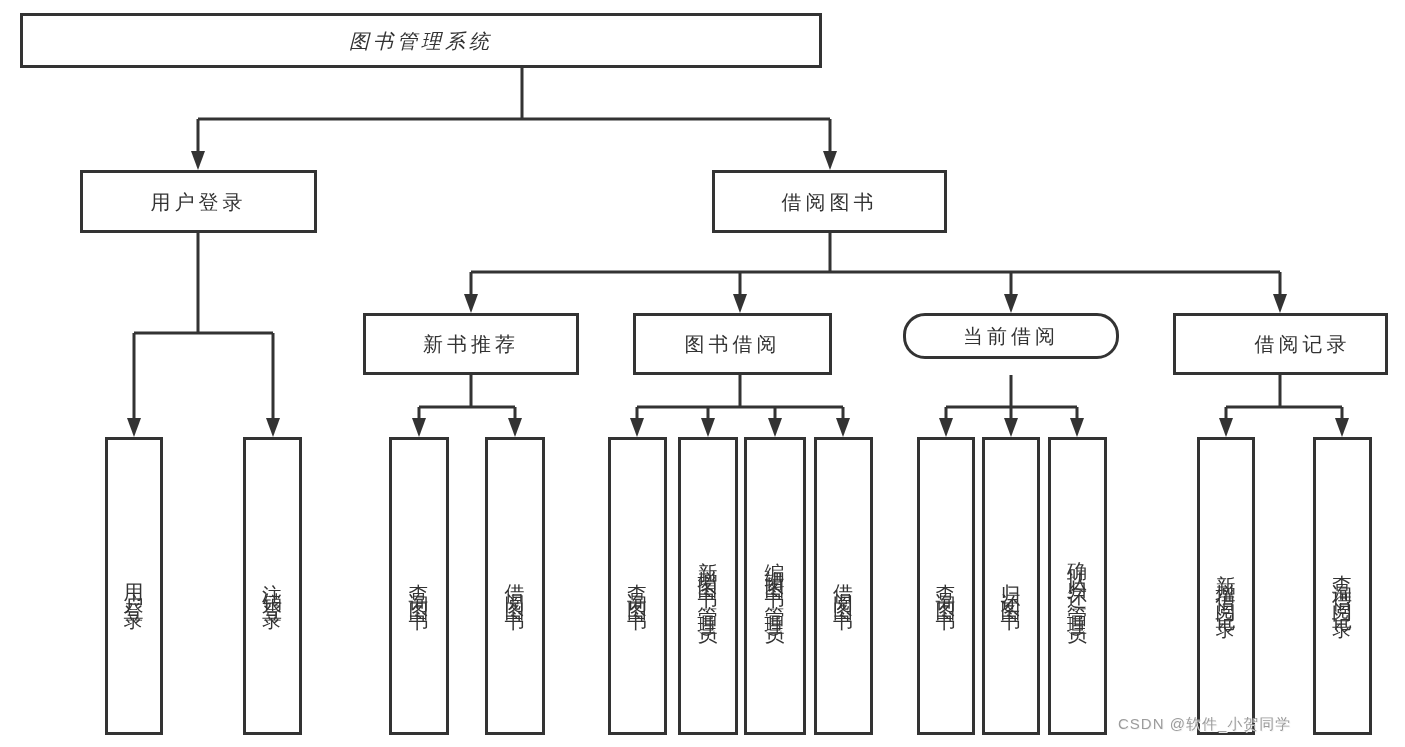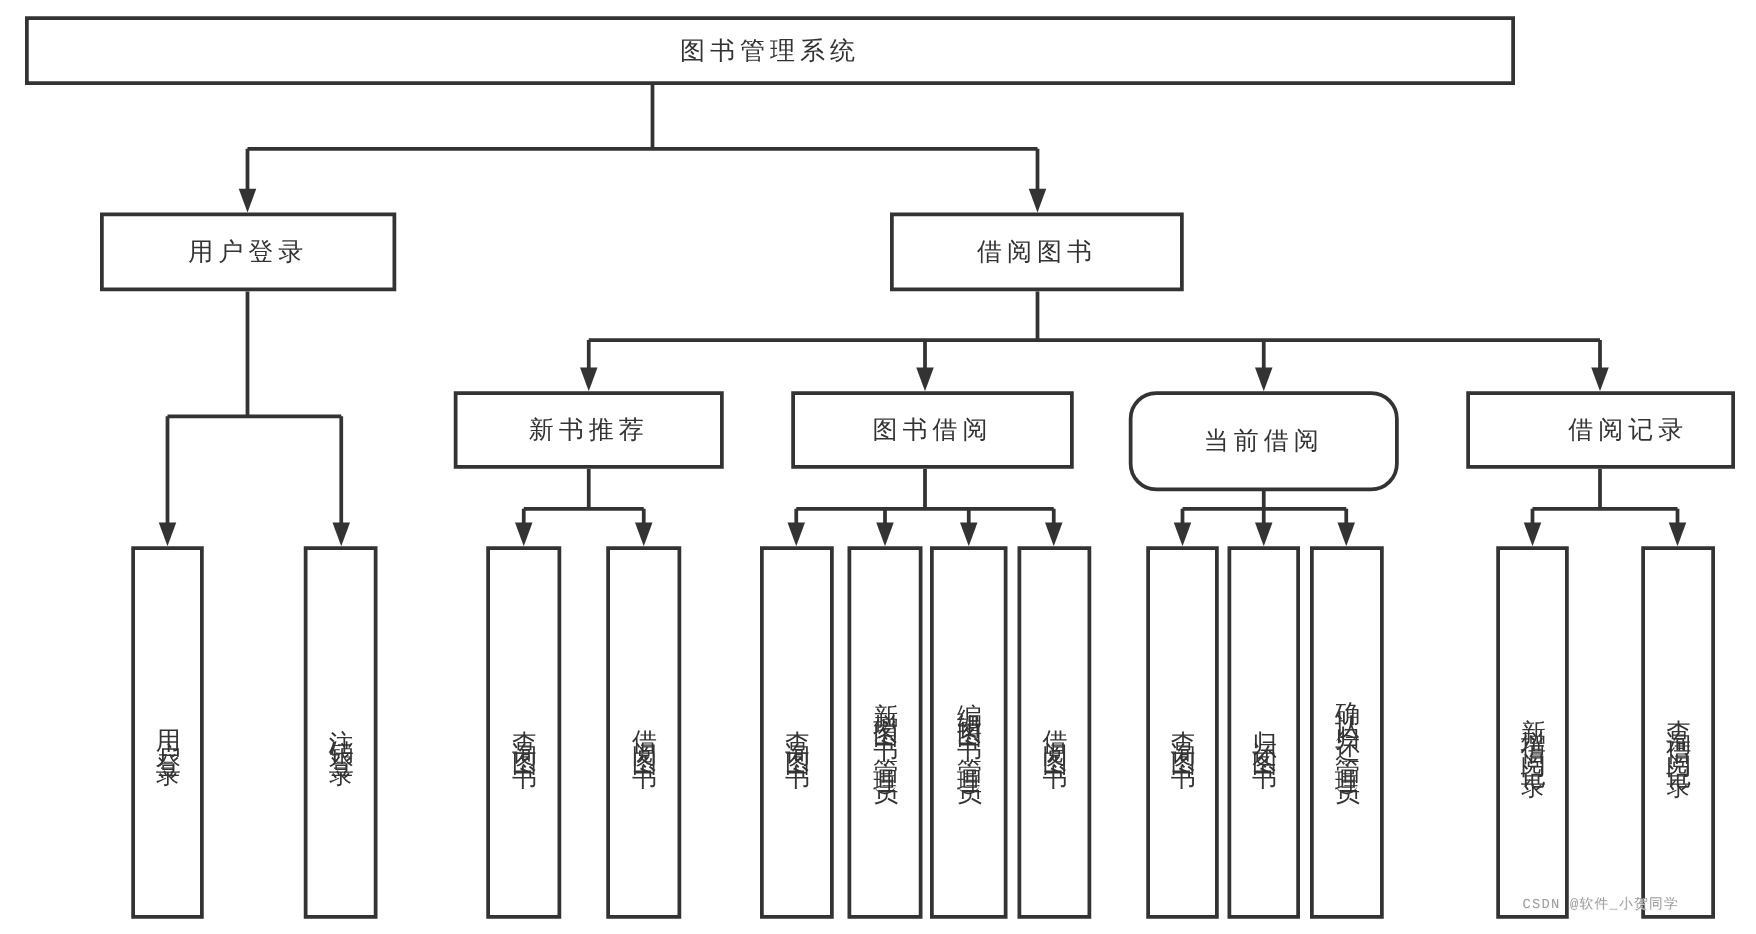--- a/index.html
+++ b/index.html
@@ -49,29 +49,28 @@
     line-height: 1;
   }
   .node.vertical span {
     writing-mode: vertical-rl;
     text-orientation: mixed;
     letter-spacing: 9px;
     white-space: normal;
   }
   .watermark {
     position: absolute;
-    left: 1218px;
+    left: 1118px;
     top: 715px;
     z-index: 5;
-    font-size: 11px;
+    font-size: 15px;
     letter-spacing: 1px;
     color: #9c9c9c;
     text-shadow: 1px 1px 0 #f5f5f5;
     white-space: nowrap;
-    font-family: Liberation Mono, monospace;
   }
 </style>
 </head>
 <body>
 
 <div id="canvas">
   <svg id="connector-svg" xmlns="http://www.w3.org/2000/svg">
       <path d="M522,68 L522,119 M198,119 L830,119 M198,119 L198,154 M830,119 L830,154"></path>
       <polygon points="198,170 191,151 205,151"></polygon>
       <polygon points="830,170 823,151 837,151"></polygon>
@@ -93,36 +92,36 @@
       <polygon points="843,437 836,418 850,418"></polygon>
       <path d="M1011,375 L1011,407 M946,407 L1077,407 M946,407 L946,421 M1011,407 L1011,421 M1077,407 L1077,421"></path>
       <polygon points="946,437 939,418 953,418"></polygon>
       <polygon points="1011,437 1004,418 1018,418"></polygon>
       <polygon points="1077,437 1070,418 1084,418"></polygon>
       <path d="M1280,375 L1280,407 M1226,407 L1342,407 M1226,407 L1226,421 M1342,407 L1342,421"></path>
       <polygon points="1226,437 1219,418 1233,418"></polygon>
       <polygon points="1342,437 1335,418 1349,418"></polygon>
     </svg>
   <div class="watermark">CSDN @软件_小贺同学</div>
-<div class="node" style="left: 20px; top: 13px; width: 1192px; height: 55px;">
+<div class="node" style="left: 20px; top: 13px; width: 802px; height: 55px; font-style: italic;">
       <span>图书管理系统</span>
     </div>
     <div class="node" style="left: 80px; top: 170px; width: 237px; height: 63px;">
       <span>用户登录</span>
     </div>
     <div class="node" style="left: 712px; top: 170px; width: 235px; height: 63px;">
       <span>借阅图书</span>
     </div>
     <div class="node" style="left: 363px; top: 313px; width: 216px; height: 62px; text-align: center;">
       <span>新书推荐</span>
     </div>
-    <div class="node" style="left: 633px; top: 313px; width: 226px; height: 62px; text-align: center;">
+    <div class="node" style="left: 633px; top: 313px; width: 199px; height: 62px; text-align: center;">
       <span>图书借阅</span>
     </div>
-    <div class="node" style="left: 903px; top: 313px; width: 216px; height: 80px; border-radius: 22px;">
+    <div class="node" style="left: 903px; top: 313px; width: 216px; height: 46px; border-radius: 22px;">
       <span>当前借阅</span>
     </div>
     <div class="node" style="left: 1173px; top: 313px; width: 215px; height: 62px; padding-left: 44px;">
       <span>借阅记录</span>
     </div>
     <div class="node vertical" style="left: 105px; top: 437px; width: 58px; height: 298px;">
       <span>用户登录</span>
     </div>
     <div class="node vertical" style="left: 243px; top: 437px; width: 59px; height: 298px;">
       <span>注销登录</span>

